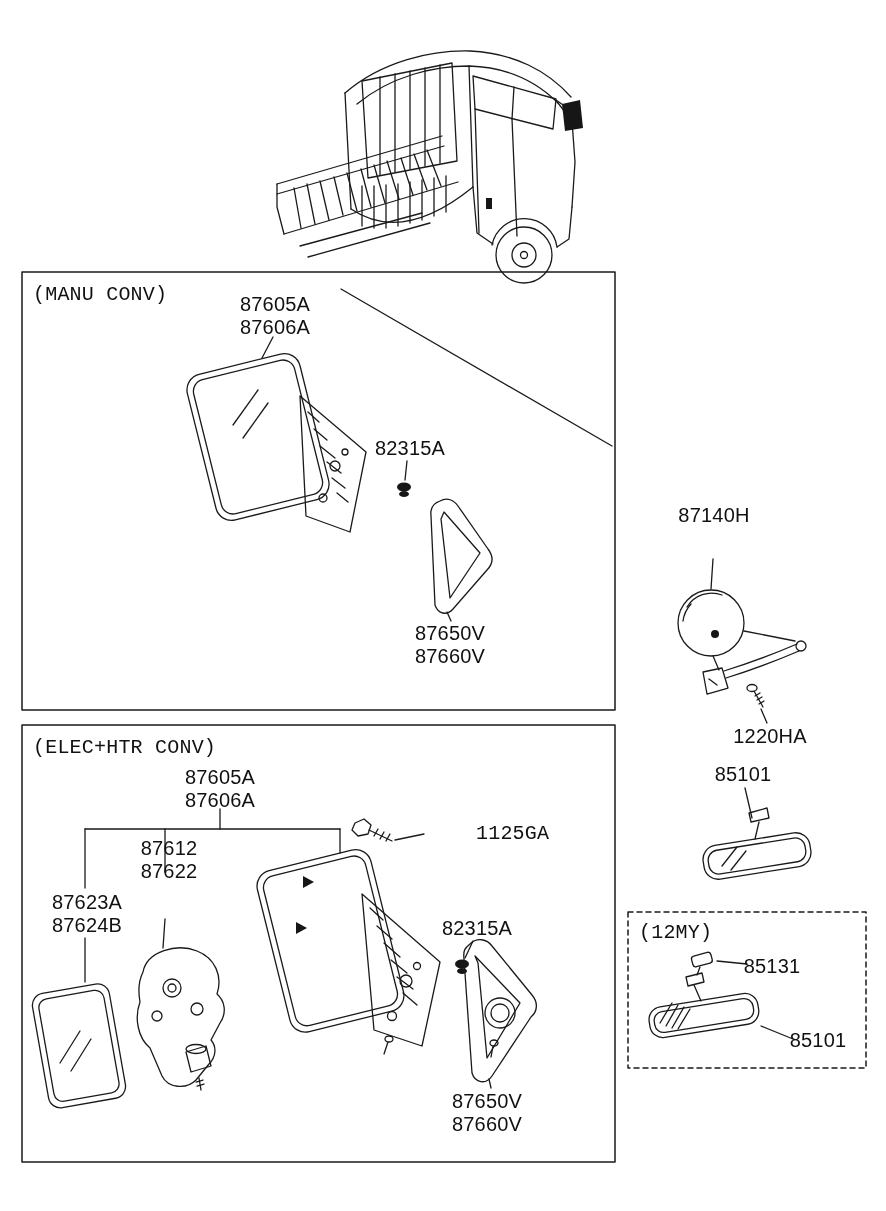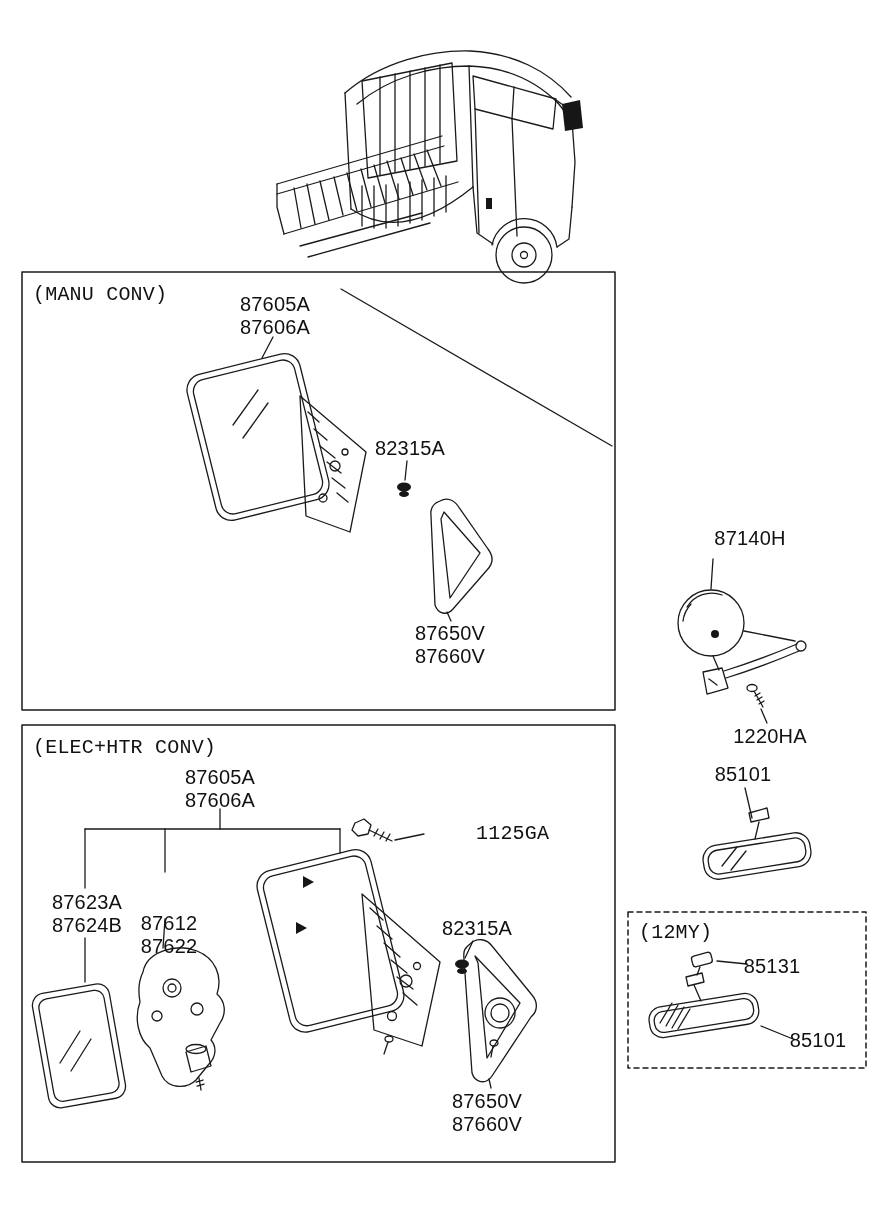--- a/index.html
+++ b/index.html
@@ -256,31 +256,31 @@
     </g>
   </svg>
 
   <div class="lbl anchor-left" style="left:33px; top:283px;">(MANU CONV)</div>
   <div class="lbl" style="left:275px; top:293px;">87605A
 87606A</div>
   <div class="lbl" style="left:410px; top:437px;">82315A</div>
   <div class="lbl" style="left:450px; top:622px;">87650V
 87660V</div>
 
-  <div class="lbl" style="left:714px; top:527px;margin-left:36px;">87140H</div>
+  <div class="lbl" style="left:714px; top:504px;">87140H</div>
   <div class="lbl" style="left:770px; top:725px;">1220HA</div>
   <div class="lbl" style="left:743px; top:763px;">85101</div>
 
   <div class="lbl anchor-left" style="left:33px; top:736px;">(ELEC+HTR CONV)</div>
   <div class="lbl" style="left:220px; top:766px;">87605A
 87606A</div>
   <div class="lbl anchor-left" style="left:428px; top:822px;margin-left:48px;">1125GA</div>
   <div class="lbl" style="left:87px; top:891px;">87623A
 87624B</div>
-  <div class="lbl" style="left:169px; top:912px;">87612
+  <div class="lbl" style="left:169px; top:837px;">87612
 87622</div>
   <div class="lbl" style="left:477px; top:917px;">82315A</div>
   <div class="lbl" style="left:487px; top:1090px;">87650V
 87660V</div>
 
   <div class="lbl anchor-left" style="left:639px; top:921px;">(12MY)</div>
   <div class="lbl" style="left:772px; top:955px;">85131</div>
   <div class="lbl" style="left:818px; top:1029px;">85101</div>
 
 </div>

